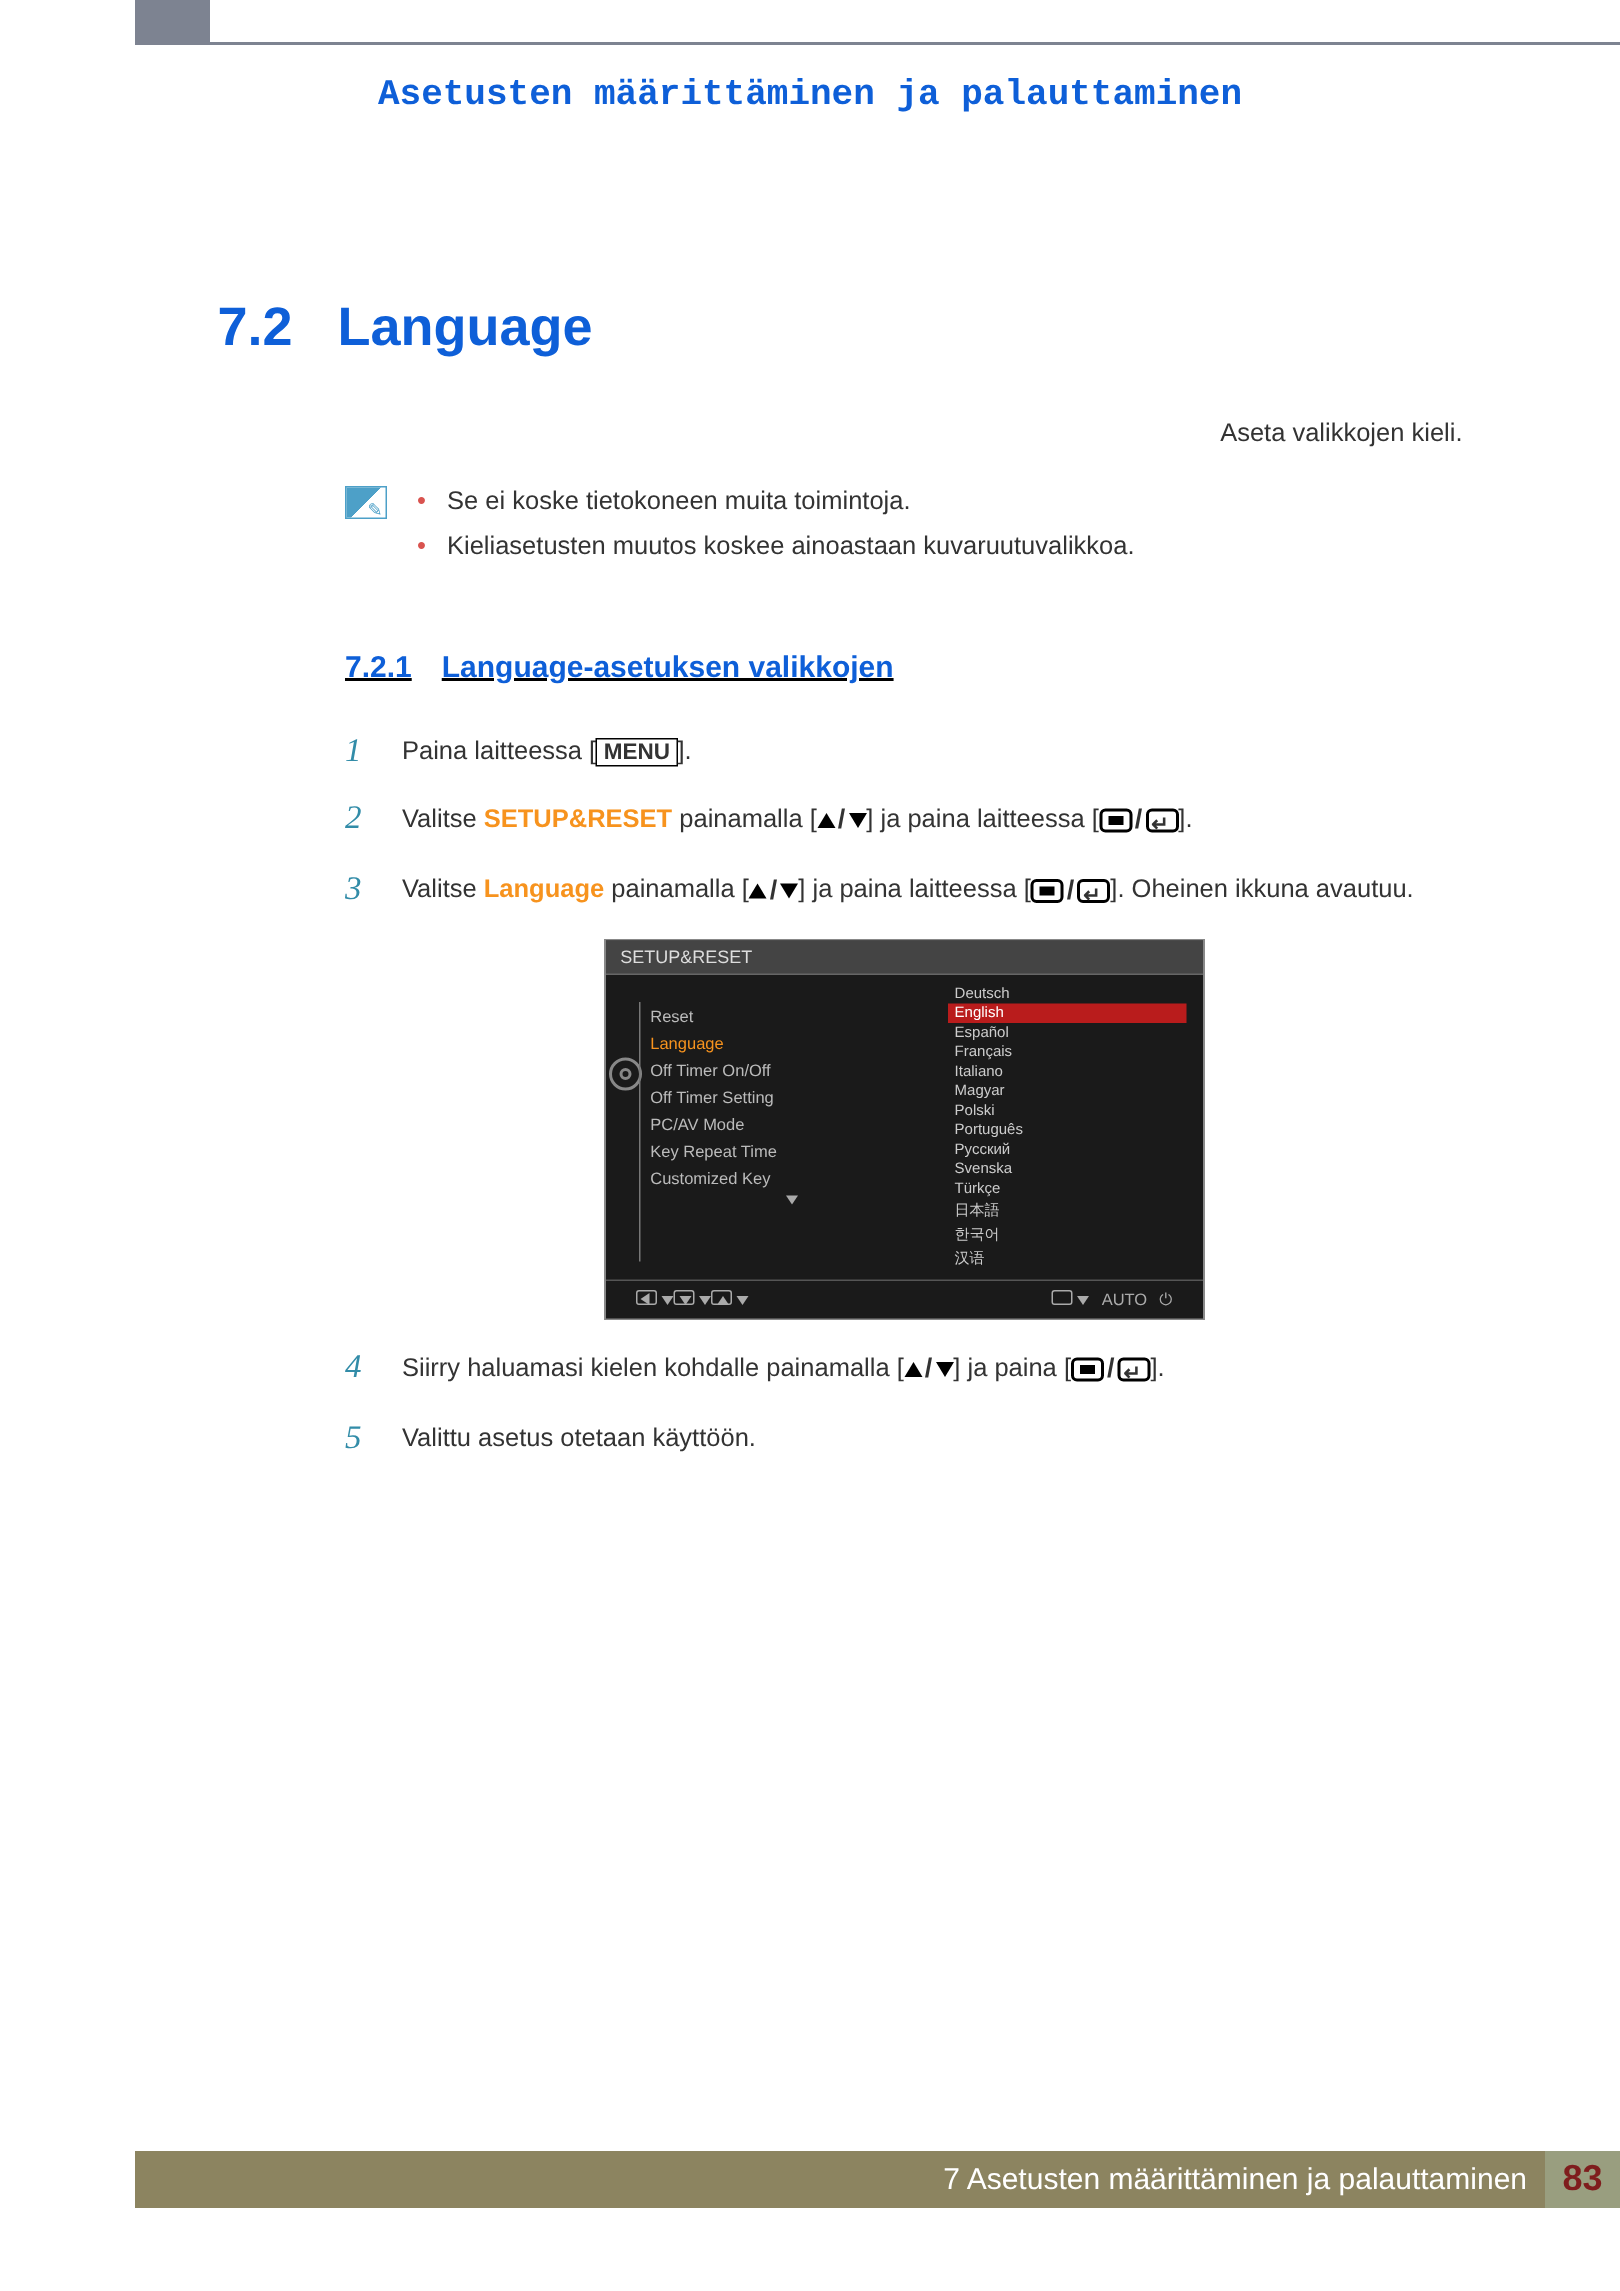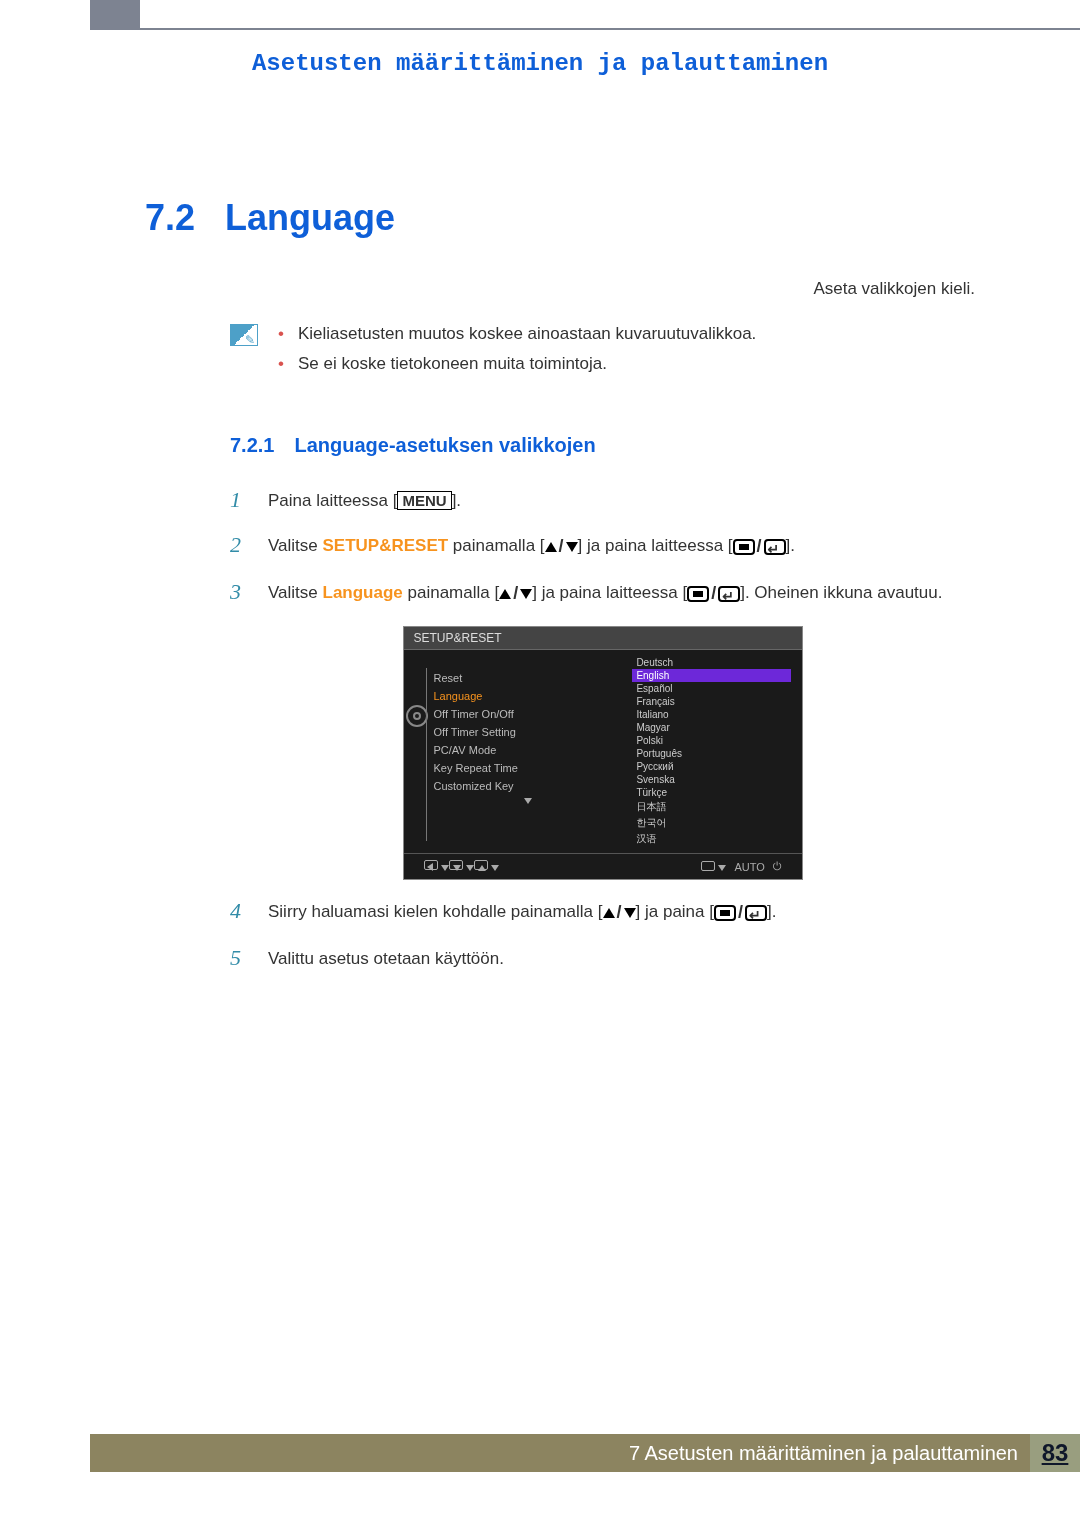--- a/index.html
+++ b/index.html
@@ -63,21 +63,21 @@
     content: "✎";
     position: absolute;
     right: 2px;
     bottom: -2px;
     color: #4da0c8;
     font-size: 12px;
   }
   .note-list { list-style: none; }
   .note-list li { font-size: 17px; color: #333; margin-bottom: 10px; position: relative; padding-left: 20px; }
   .note-list li::before { content: "•"; color: #d9534f; position: absolute; left: 0; }
-  .subsection-row { display: flex; gap: 20px; margin-left: 85px; margin-bottom: 30px; margin-top: 50px; }
+  .subsection-row { display: flex; gap: 20px; margin-left: 85px; margin-bottom: 30px; margin-top: 50px; text-decoration: underline; }
   .subsection-number { font-size: 20px; color: #0e5fd8; font-weight: bold; }
   .subsection-heading { font-size: 20px; color: #0e5fd8; font-weight: bold; }
   .step-list { margin-left: 85px; }
   .step-row { display: flex; gap: 20px; margin-bottom: 18px; align-items: flex-start; }
   .step-num { font-size: 22px; color: #328ca8; font-style: italic; font-family: Georgia, serif; width: 18px; flex-shrink: 0; }
   .step-text { font-size: 17px; color: #333; line-height: 1.6; }
   .menu-label { border: 1.5px solid #000; padding: 0 4px; font-weight: bold; font-size: 15px; }
   .orange-bold { color: #f7931e; font-weight: bold; }
   .arrow-group { display: inline-flex; align-items: center; vertical-align: middle; }
   .tri-up { display:inline-block; width:0;height:0;border-left:6px solid transparent;border-right:6px solid transparent;border-bottom:10px solid #000; }
@@ -94,21 +94,21 @@
     font-size: 11px;
     color: #bbb;
   }
   .osd-title-bar { background:#444; color:#ddd; padding:4px 10px; font-size:12px; border-bottom:1px solid #666; }
   .osd-body { display:flex; }
   .osd-left { width:55%; padding:19px 0 8px 30px; position:relative; }
   .osd-item { padding:3px 0; font-size:11px; color:#bbb; }
   .osd-item.highlight { color:#f7931e; }
   .osd-right { width:45%; padding:6px 10px 6px 10px; }
   .osd-lang { font-size:10px; padding:1px 4px; color:#ccc; }
-  .osd-lang.selected { background:#6d28d9; color:#fff; }
+  .osd-lang.selected { background:#b91c1c; color:#fff; }
   .osd-bottom { display:flex; justify-content:center; padding:6px 20px; border-top:1px solid #555; font-size:11px; color:#aaa; align-items:center; }
   .osd-gear { width:22px; height:22px; border:2px solid #888; border-radius:50%; position:absolute; left:2px; top:55px; }
   .osd-gear::before{content:"";position:absolute;inset:5px;border:2px solid #888;border-radius:50%;}
   .osd-tree-line { position:absolute; left:22px; top:18px; bottom:12px; width:10px; border-left:1px solid #777; }
   .osd-arrow-down{ font-size:10px; color:#aaa; text-align:center;}
   .mini-tri-down{display:inline-block;width:0;height:0;border-left:4px solid transparent;border-right:4px solid transparent;border-top:6px solid #aaa;}
   .mini-tri-up{display:inline-block;width:0;height:0;border-left:4px solid transparent;border-right:4px solid transparent;border-bottom:6px solid #aaa;}
   .mini-tri-left{display:inline-block;width:0;height:0;border-top:4px solid transparent;border-bottom:4px solid transparent;border-right:6px solid #aaa;}
   .mini-box{display:inline-block;border:1px solid #aaa;width:14px;height:10px;border-radius:2px;}
   .footer-bar {
@@ -116,21 +116,21 @@
     bottom: 55px;
     left: 90px;
     right: 0;
     height: 38px;
     background: #8c8460;
     display: flex;
     justify-content: flex-end;
     align-items: center;
   }
   .footer-text { color:#fff; font-size:20px; margin-right:12px; }
-  .page-num-box { width:50px; height:38px; background:#999e7f; color:#0f172a; font-size:24px; font-weight:bold; display:flex; align-items:center; justify-content:center;text-decoration:underline; }
+  .page-num-box { width:50px; height:38px; background:#999e7f; color:#7f1d1d; font-size:24px; font-weight:bold; display:flex; align-items:center; justify-content:center; }
 </style>
 </head>
 <body>
 
 <div class="top-left-tab"></div>
 <div class="top-line"></div>
 
 <h1 class="page-title">Asetusten määrittäminen ja palauttaminen</h1>
 
 <div class="content-area">
@@ -138,22 +138,22 @@
   <div class="section-row">
     <span class="section-number">7.2</span>
     <span class="section-heading">Language</span>
   </div>
 
   <p class="body-text">Aseta valikkojen kieli.</p>
 
   <div class="note-row">
     <div class="note-icon"></div>
     <ul class="note-list">
+      <li>Se ei koske tietokoneen muita toimintoja.</li>
       <li>Kieliasetusten muutos koskee ainoastaan kuvaruutuvalikkoa.</li>
-      <li>Se ei koske tietokoneen muita toimintoja.</li>
     </ul>
   </div>
 
   <div class="subsection-row">
     <span class="subsection-number">7.2.1</span>
     <span class="subsection-heading">Language-asetuksen valikkojen</span>
   </div>
 
   <div class="step-list">
 

